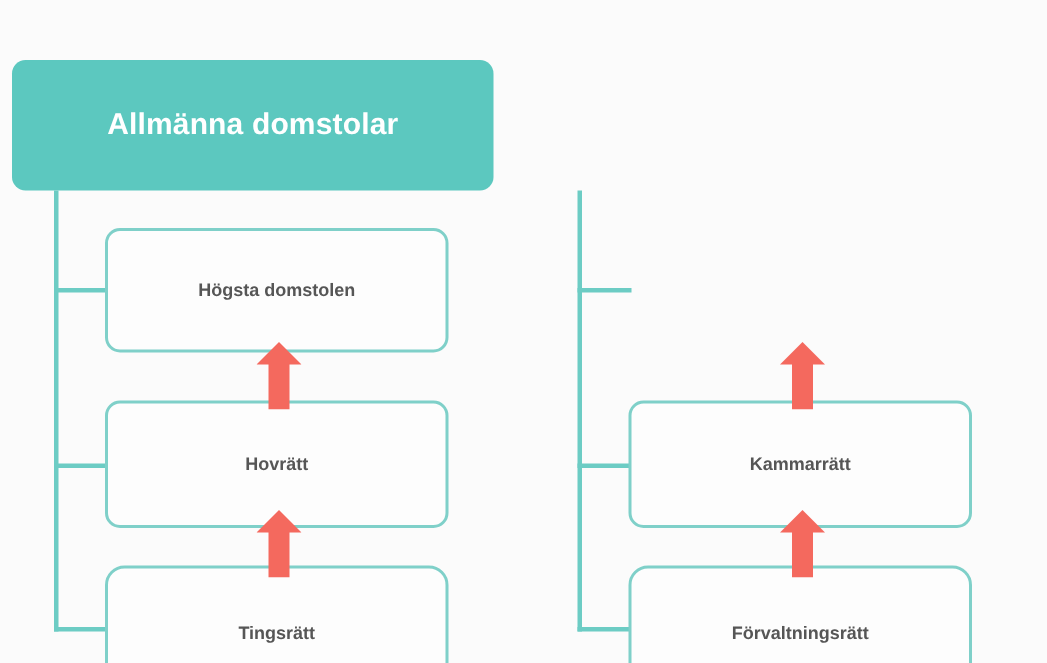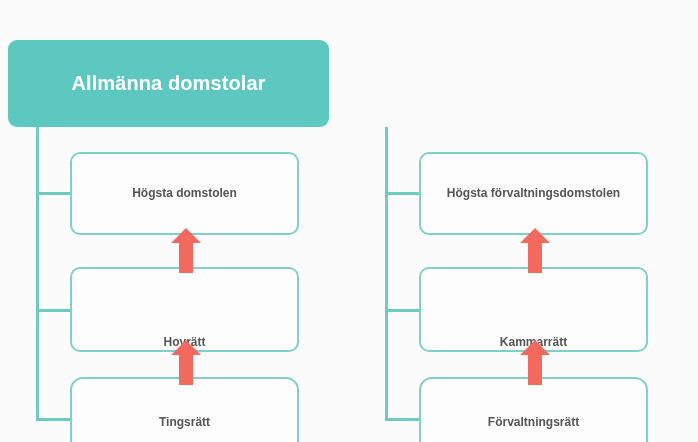--- a/index.html
+++ b/index.html
@@ -60,21 +60,21 @@
   }
   .node-label {
     color: #565656;
     font-size: 12px;
     font-weight: bold;
     text-align: center;
     line-height: 1.28;
     padding: 0 10px;
   }
   .node-1 { top: 120px; height: 83px; }
-  .node-2 { top: 235px; height: 85px; align-items: flex-end; }
+  .node-2 { top: 235px; height: 85px; }
   .node-3 { top: 345px; height: 92px; border-radius: 13px; }
 
   
   .trunk {
     position: absolute;
     left: 36px;
     top: 95px;
     width: 3px;
     height: 294px;
     background: #6cccc4;
@@ -143,23 +143,20 @@
   </div>
 
   <div class="column" id="col-right">
 
 
     <div class="trunk"></div>
     <div class="branch branch-1"></div>
     <div class="branch branch-2"></div>
     <div class="branch branch-3"></div>
 
-    <div class="node-box node-1">
-      <span class="node-label">Högsta förvaltningsdomstolen</span>
-    </div>
 
     <div class="node-box node-3">
       <span class="node-label">Förvaltningsrätt</span>
     </div>
 
     <div class="node-box node-2">
       <span class="node-label">Kammarrätt</span>
     </div>
 
     <div class="arrow arrow-1">

